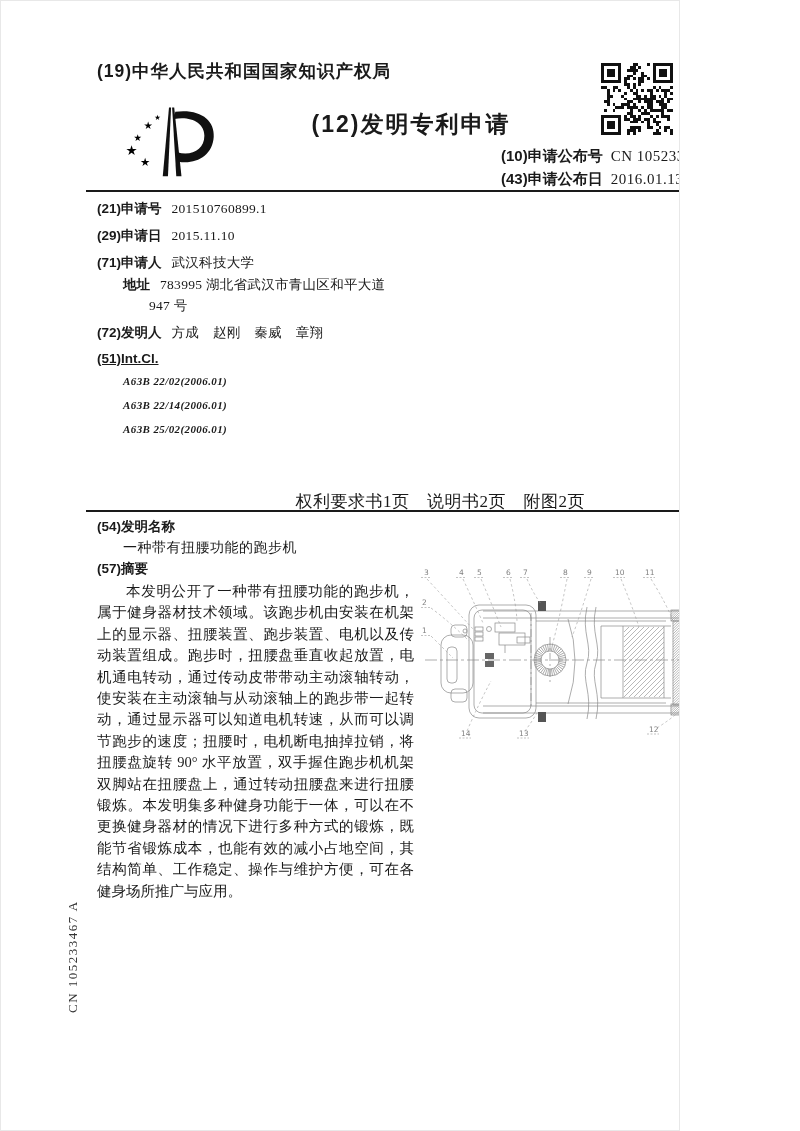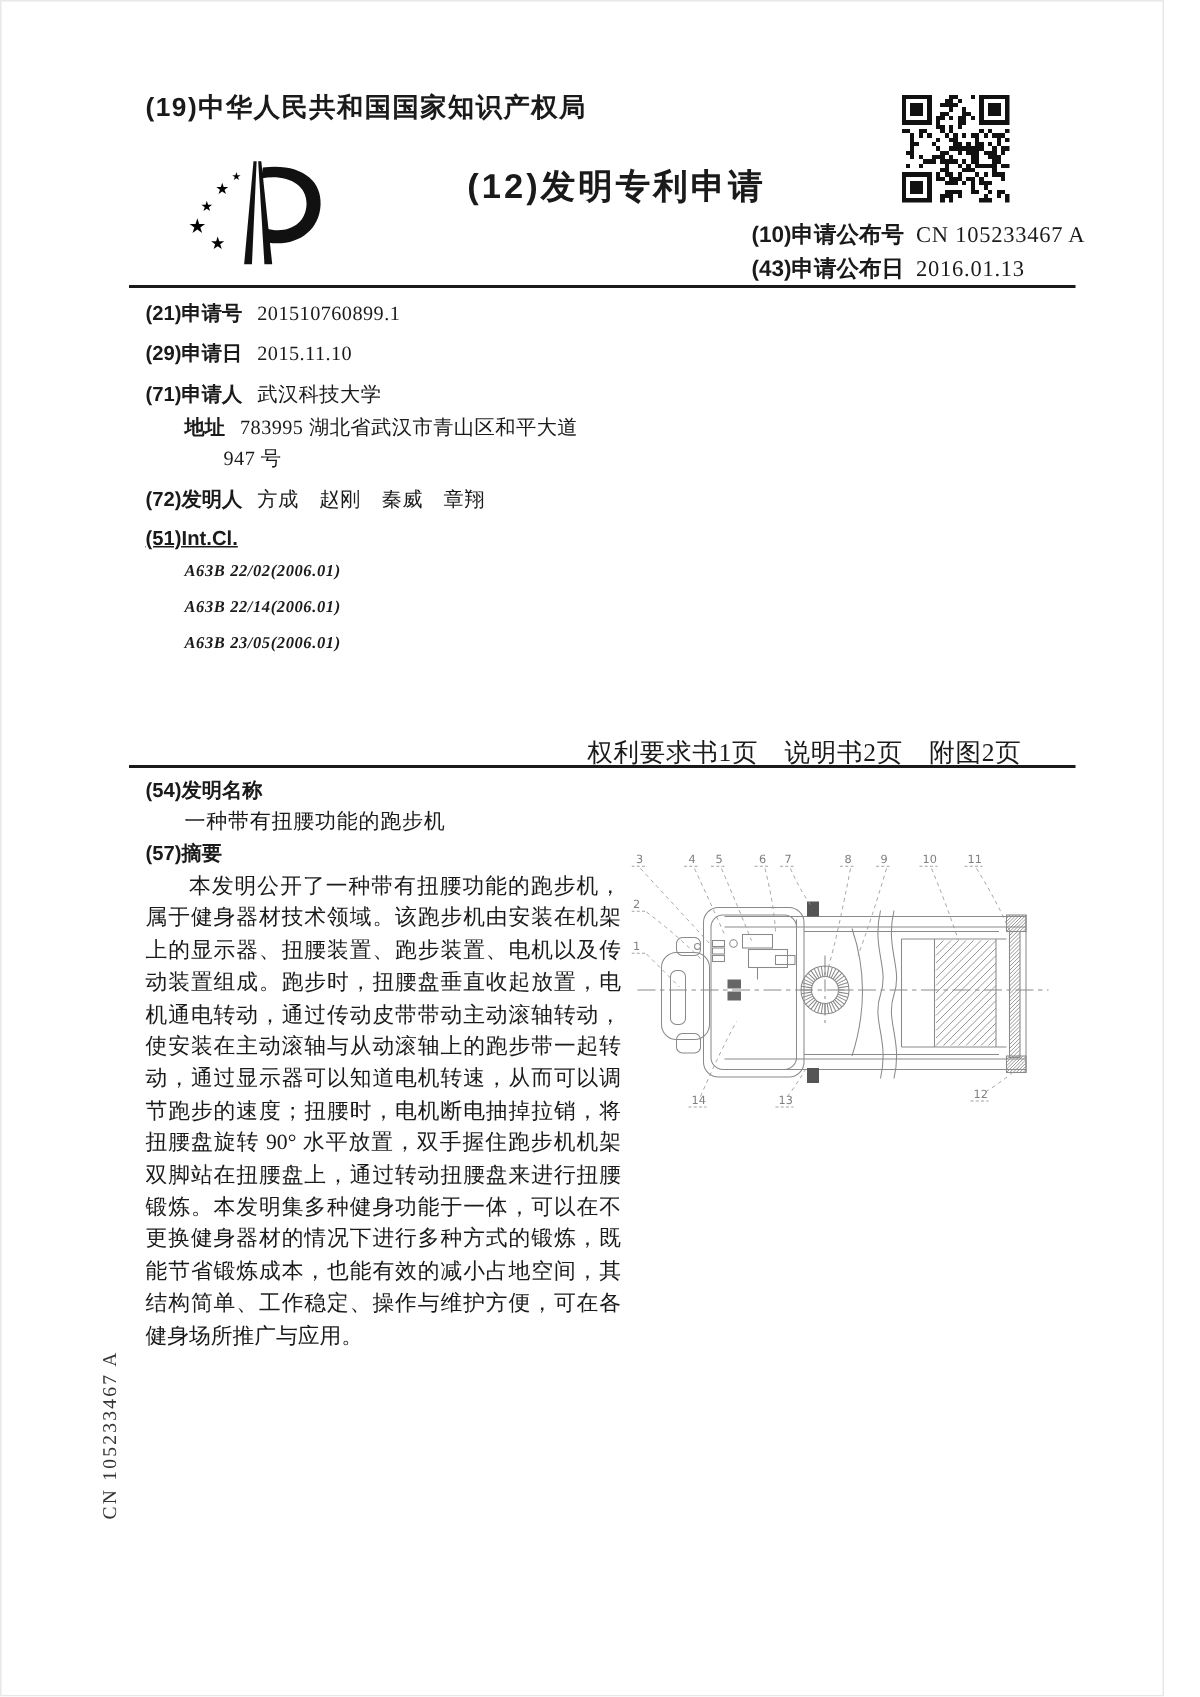--- a/index.html
+++ b/index.html
@@ -1,16 +1,16 @@
 <!DOCTYPE html>
 <html><head>
 <meta charset="utf-8">
 <style>
   html,body{margin:0;padding:0;background:#fff;}
-  .page{position:relative;width:776px;height:1131px;background:#fff;border:1px solid #e8e8e8;box-sizing:border-box;
+  .page{position:relative;width:680px;height:1131px;background:#fff;border:1px solid #e8e8e8;box-sizing:border-box;
         font-family:"Liberation Serif","DejaVu Serif",serif;color:#1a1a1a;overflow:hidden;}
   .abs{position:absolute;}
   .office{left:96px;top:58px;font-size:17.5px;letter-spacing:1px;font-weight:700;
           font-family:"Liberation Sans","DejaVu Sans",sans-serif;}
   .doctype{left:230px;top:108px;width:360px;text-align:center;font-size:23px;letter-spacing:2px;
            font-family:"Liberation Sans","DejaVu Sans",sans-serif;font-weight:700;}
   .pubrow{font-size:15px;white-space:nowrap;text-align:center;}
   .pubrow .lbl{font-family:"Liberation Sans","DejaVu Sans",sans-serif;font-weight:700;}
   .pubrow .val{font-family:"Liberation Serif","DejaVu Serif",serif;letter-spacing:.5px;margin-left:8px;}
   .hline{left:85px;width:631px;height:2px;background:#1a1a1a;}
@@ -81,21 +81,21 @@
     <span class="val" style="margin-left:0;">947 号</span>
   </div>
   <div class="abs brow" style="top:323px;">
     <span class="lbl">(72)发明人</span><span class="val">方成　赵刚　秦威　章翔</span>
   </div>
   <div class="abs brow" style="top:350px;text-decoration:underline;">
     <span class="lbl">(51)Int.Cl.</span>
   </div>
   <div class="abs cls" style="top:374px;">A63B 22/02(2006.01)</div>
   <div class="abs cls" style="top:398px;">A63B 22/14(2006.01)</div>
-  <div class="abs cls" style="top:422px;">A63B 23/05(2006.01)</div>
+  <div class="abs cls" style="top:422px;">A63B 25/02(2006.01)</div>
 
   <div class="abs pages">权利要求书1页　说明书2页　附图2页</div>
 
   <div class="abs hline" style="top:509px;"></div>
 
   <div class="abs sec" style="top:517px;">(54)发明名称</div>
   <div class="abs invtitle" style="top:538px;">一种带有扭腰功能的跑步机</div>
   <div class="abs sec" style="top:559px;">(57)摘要</div>
 
   <p class="abs abstract">本发明公开了一种带有扭腰功能的跑步机，属于健身器材技术领域。该跑步机由安装在机架上的显示器、扭腰装置、跑步装置、电机以及传动装置组成。跑步时，扭腰盘垂直收起放置，电机通电转动，通过传动皮带带动主动滚轴转动，使安装在主动滚轴与从动滚轴上的跑步带一起转动，通过显示器可以知道电机转速，从而可以调节跑步的速度；扭腰时，电机断电抽掉拉销，将扭腰盘旋转 90° 水平放置，双手握住跑步机机架双脚站在扭腰盘上，通过转动扭腰盘来进行扭腰锻炼。本发明集多种健身功能于一体，可以在不更换健身器材的情况下进行多种方式的锻炼，既能节省锻炼成本，也能有效的减小占地空间，其结构简单、工作稳定、操作与维护方便，可在各健身场所推广与应用。</p>

